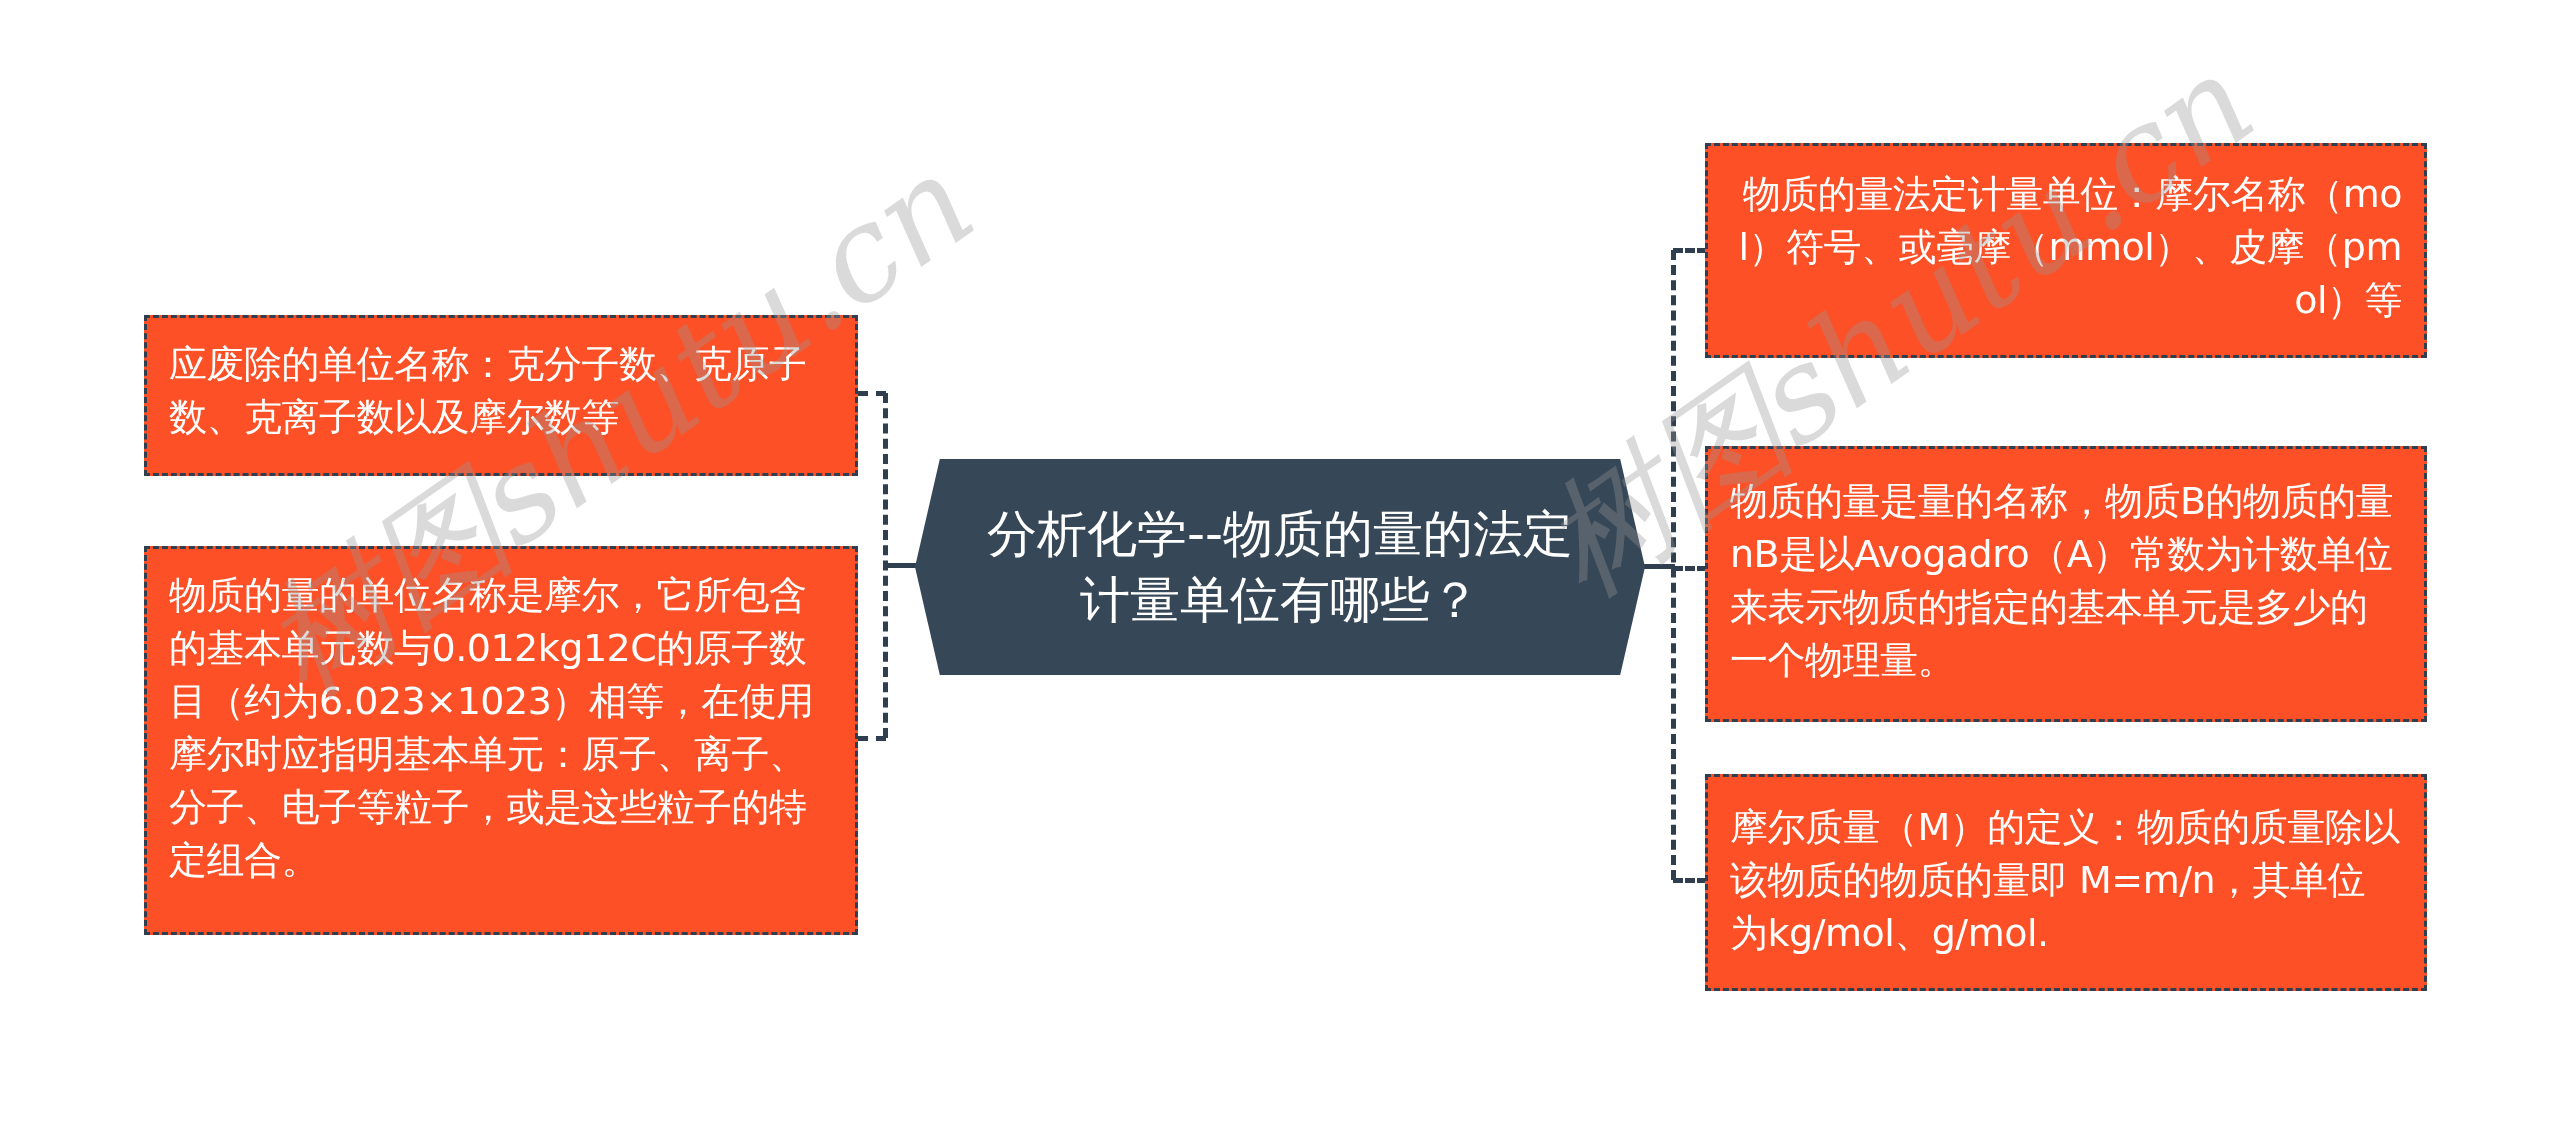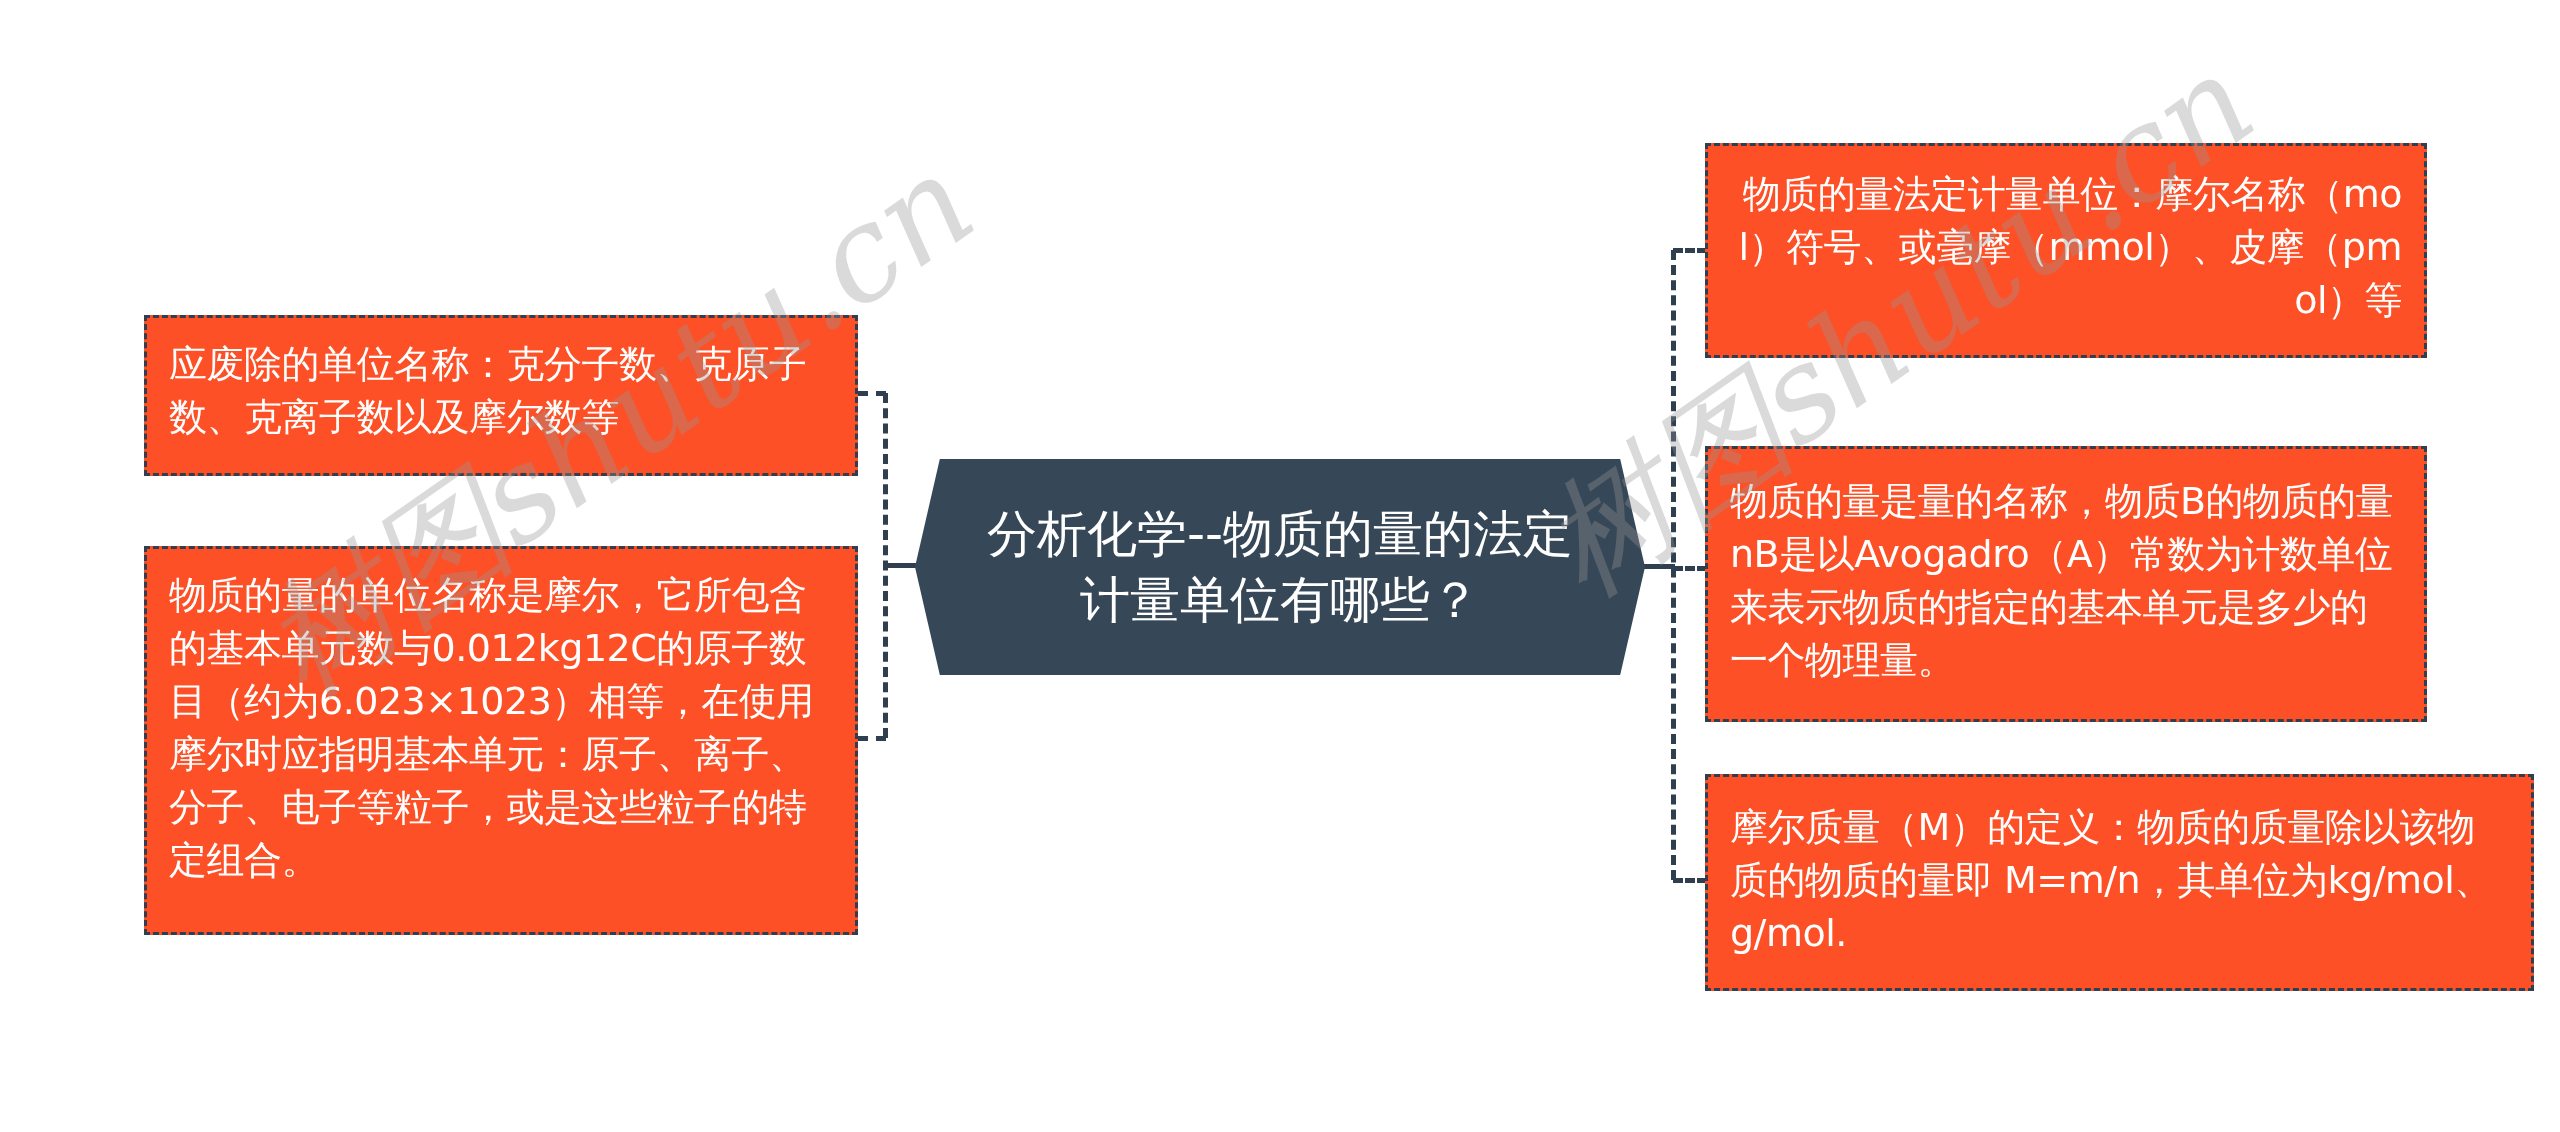--- a/index.html
+++ b/index.html
@@ -63,19 +63,19 @@
   <div class="node" style="left:144px; top:546px; width:714px; height:389px;">
     <span>物质的量的单位名称是摩尔，它所包含的基本单元数与0.012kg12C的原子数目（约为6.023×1023）相等，在使用摩尔时应指明基本单元：原子、离子、分子、电子等粒子，或是这些粒子的特定组合。</span>
   </div>
 
   <div class="node" style="left:1705px; top:143px; width:722px; height:215px; padding-top:22px;text-align:right;">
     <span>物质的量法定计量单位：摩尔名称（mol）符号、或毫摩（mmol）、皮摩（pmol）等</span>
   </div>
   <div class="node" style="left:1705px; top:446px; width:722px; height:276px; padding-top:26px;">
     <span>物质的量是量的名称，物质B的物质的量nB是以Avogadro（A）常数为计数单位来表示物质的指定的基本单元是多少的一个物理量。</span>
   </div>
-  <div class="node" style="left:1705px; top:774px; width:829px; height:217px; padding-top:24px;">
+  <div class="node" style="left:1705px; top:774px; width:722px; height:217px; padding-top:24px;">
     <span>摩尔质量（M）的定义：物质的质量除以该物质的物质的量即 M=m/n，其单位为kg/mol、g/mol.</span>
   </div>
 
   <div class="watermark" style="left:330px; top:560px;">树图shutu.cn</div>
   <div class="watermark" style="left:1610px; top:460px;">树图shutu.cn</div>
 </div>
 
 </body></html>

